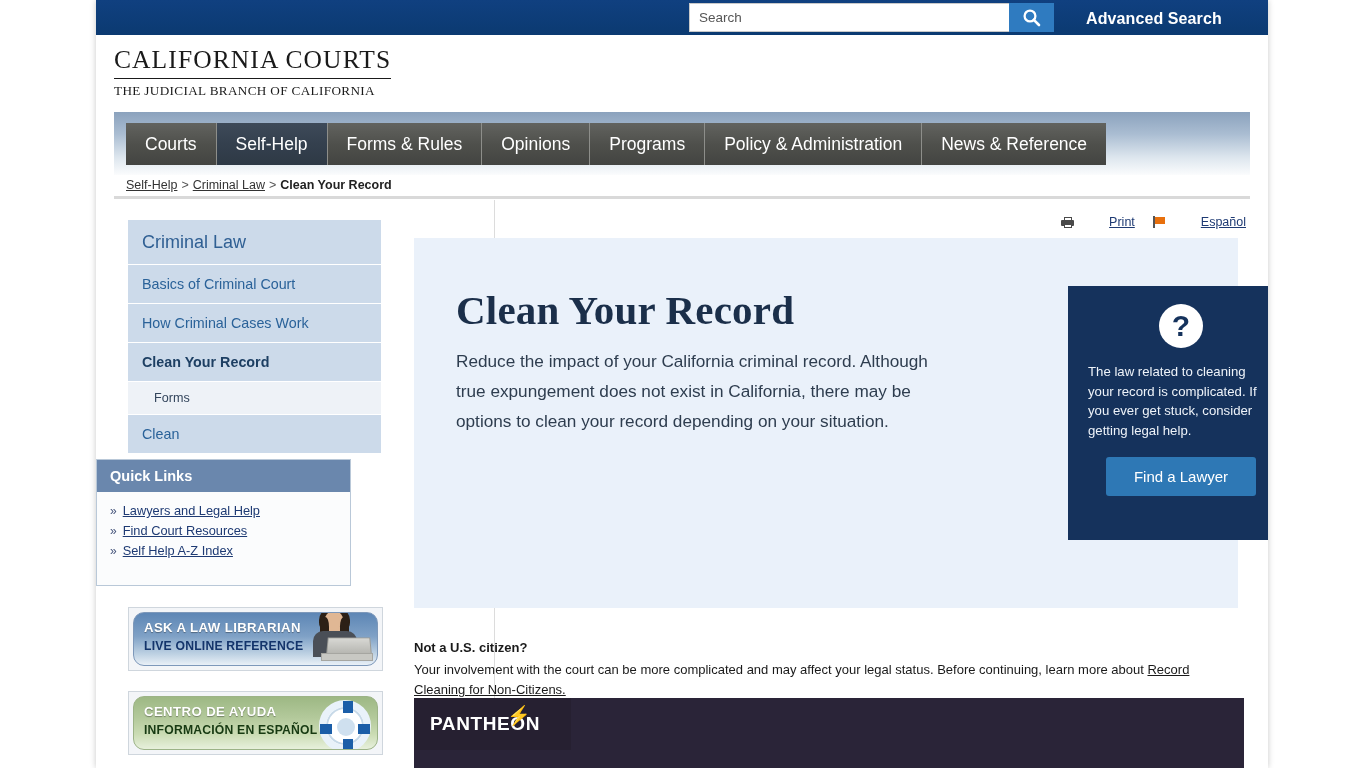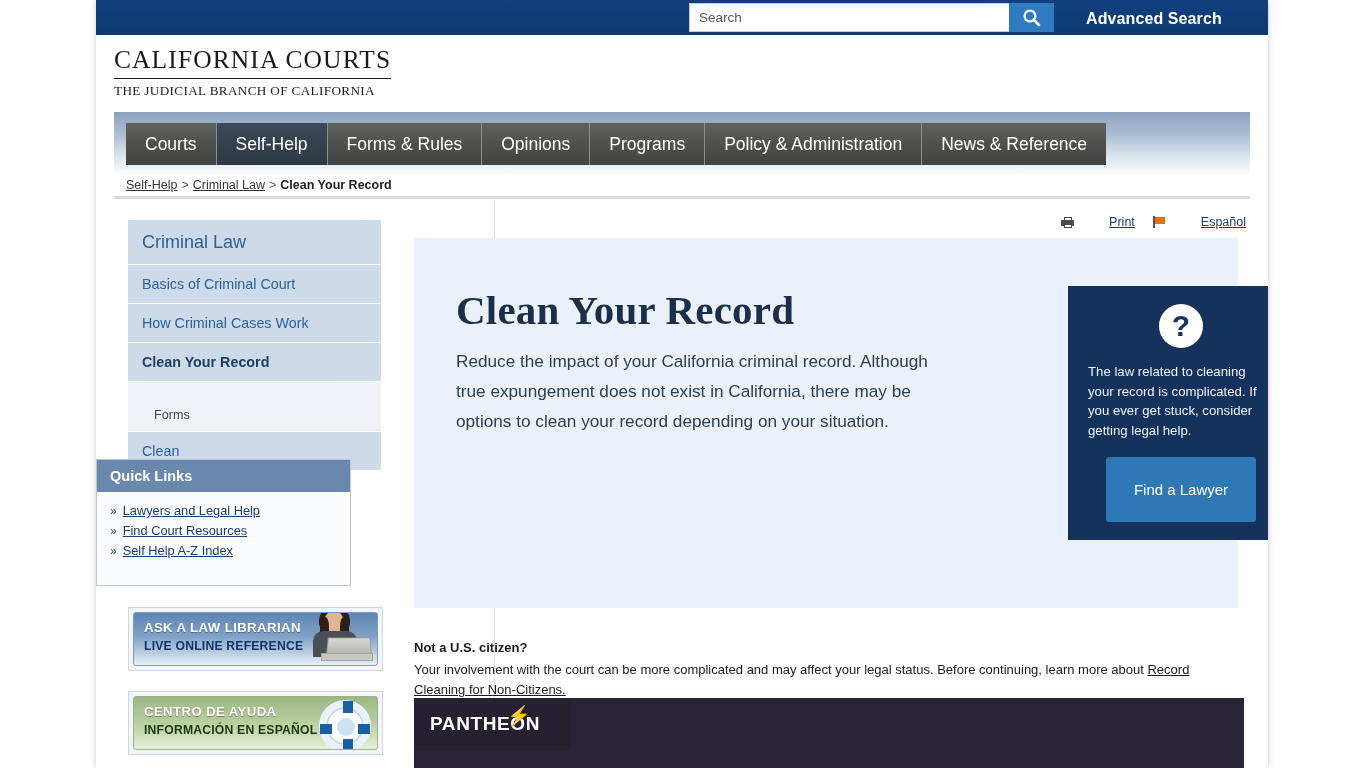--- a/index.html
+++ b/index.html
@@ -164,21 +164,21 @@
   }
   .sb-item.current {
     font-weight: bold;
     color: #1d3f63;
   }
   .sb-item.sub {
     background: #eef2f7;
     font-size: 12.6px;
     color: #33455c;
     padding-left: 26px;
-    padding-top: 26px; padding-bottom: 9px;
+    padding-top: 9px; padding-bottom: 9px;
   }
 
   
   #quicklinks {
     position: absolute;
     left: 128px - 96px; top: 459px;
     width: 255px;
     border: 1px solid #b9c8d8;
     background: #fbfcfd;
   }
@@ -207,21 +207,21 @@
     border: 1px solid #cfd6dd;
     background: #f3f5f8;
     padding: 4px;
     cursor: pointer;
   }
   #promo-librarian { top: 607px; }
   #promo-centro  { top: 691px; }
   .promo-inner {
     position: relative;
     width: 100%; height: 100%;
-    border-radius: 3px;
+    border-radius: 11px;
     overflow: hidden;
   }
   .promo-inner.blue {
     background: linear-gradient(to bottom, #5d86b5 0%, #7fa1c6 45%, #bcd0e2 78%, #e9f0f7 100%);
     border: 1px solid #7d98ba;
   }
   .promo-inner.green {
     background: linear-gradient(to bottom, #9db884 0%, #b3c99b 40%, #cbdcb4 72%, #e7f0dc 100%);
     border: 1px solid #9cb387;
   }
@@ -369,21 +369,21 @@
     line-height: 19.5px;
   }
   .find-lawyer {
     display: block;
     margin: 17px auto 0 auto;
     width: 150px;
     background: #2e78b5;
     color: #ffffff;
     font-size: 15px;
     text-align: center;
-    padding: 24px 0;
+    padding: 11px 0;
     border: none;
     border-radius: 3px;
     cursor: pointer;
     font-family: "Liberation Sans", sans-serif;
   }
 
   .noncitizen {
     position: absolute;
     left: 318px; top: 640px;
     width: 830px;

